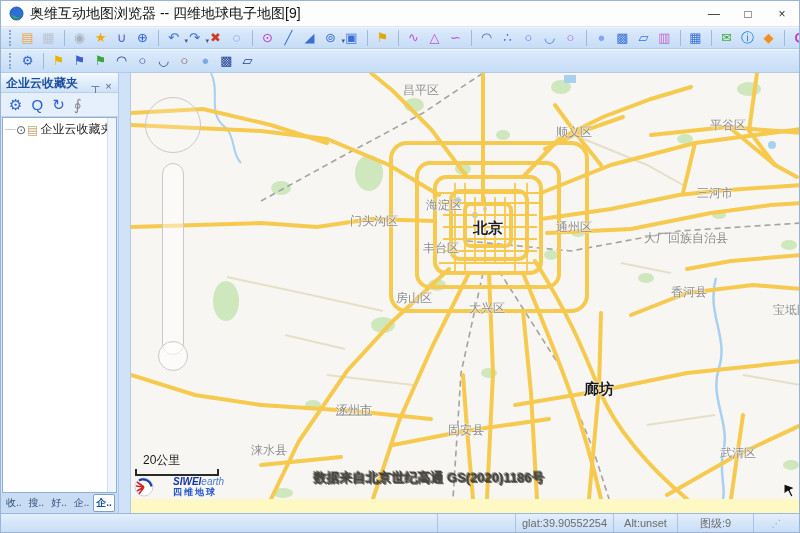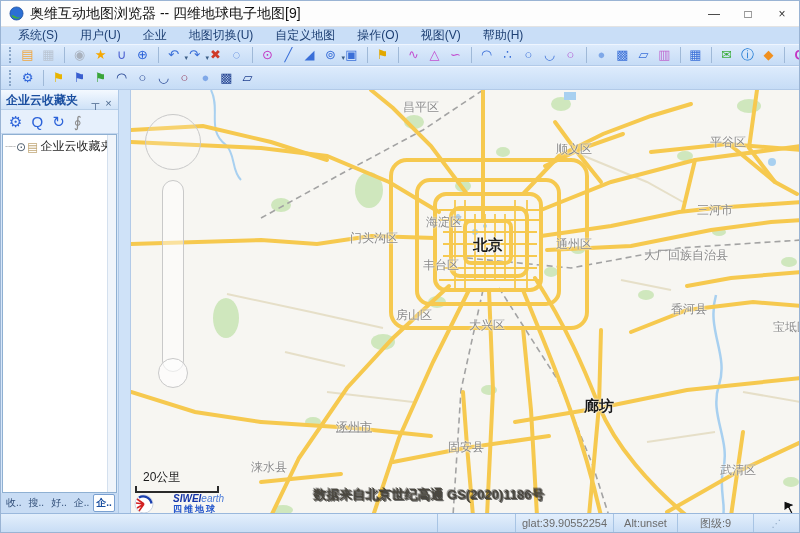--- a/index.html
+++ b/index.html
@@ -62,21 +62,21 @@
     background:#c8dcf4; }
   .ptab { font-size:10px; color:#33507a; padding:1px 2px; white-space:nowrap;
     border:1px solid transparent; }
   .ptab.active { background:#fff; border:1px solid #7aa0d0; color:#1b4fa0; font-weight:bold;
     border-radius:2px; }
 
   
   .splitter { width:12px; flex:0 0 auto; background:#cfe2f8; border-right:1px solid #b2cae8; }
 
   
-  .map { position:relative; flex:1 1 auto; background:#ffffff; overflow:hidden; }
+  .map { position:relative; flex:1 1 auto; background:#fef9c3; overflow:hidden; }
   .map svg.base { position:absolute; left:0; top:0; }
   .mlbl { position:absolute; transform:translate(-50%,-50%); font-size:12px; color:#8a8a8a;
     white-space:nowrap; text-shadow:0 0 2px #fff,0 0 2px #fff; }
   .mlbl.big { font-size:15px; color:#1a1a1a; font-weight:bold; }
   .compass { position:absolute; left:14px; top:24px; width:56px; height:56px;
     border:1px solid #c9c9c9; border-radius:50%; background:rgba(255,255,255,.18); }
   .ztrack { position:absolute; left:31px; top:90px; width:22px; height:192px;
     border:1px solid #c9c9c9; border-radius:11px; background:rgba(255,255,255,.45); }
   .zbulb { position:absolute; left:27px; top:268px; width:30px; height:30px;
     border:1px solid #c9c9c9; border-radius:50%; background:rgba(255,255,255,.6); }
@@ -116,30 +116,20 @@
       <circle cx="8" cy="8" r="7" fill="none" stroke="#1d4f9e" stroke-width="0.8"></circle>
     </svg>
     <span class="titletext">奥维互动地图浏览器 -- 四维地球电子地图[9]</span>
     <div class="wbtns">
       <div class="wbtn">—</div>
       <div class="wbtn">□</div>
       <div class="wbtn">×</div>
     </div>
   </div>
 
-  <div class="menubar" id="menubar">
-      <span class="mi">系统(S)</span>
-      <span class="mi">用户(U)</span>
-      <span class="mi">企业</span>
-      <span class="mi">地图切换(U)</span>
-      <span class="mi">自定义地图</span>
-      <span class="mi">操作(O)</span>
-      <span class="mi">视图(V)</span>
-      <span class="mi">帮助(H)</span>
-    </div>
 
   <div class="tbar tbar1">
     <span class="grip"></span>
     <span id="tb1" style="display:flex;align-items:center;">
         <span class="tbi" style="color: rgb(240, 166, 64);">▤</span>
         <span class="tbi" style="color: rgb(185, 196, 210);">▦</span>
         <span class="tsep"></span>
         <span class="tbi" style="color: rgb(169, 177, 189);">◉</span>
         <span class="tbi" style="color: rgb(246, 168, 0);">★</span>
         <span class="tbi" style="color: rgb(74, 95, 208);">∪</span>

